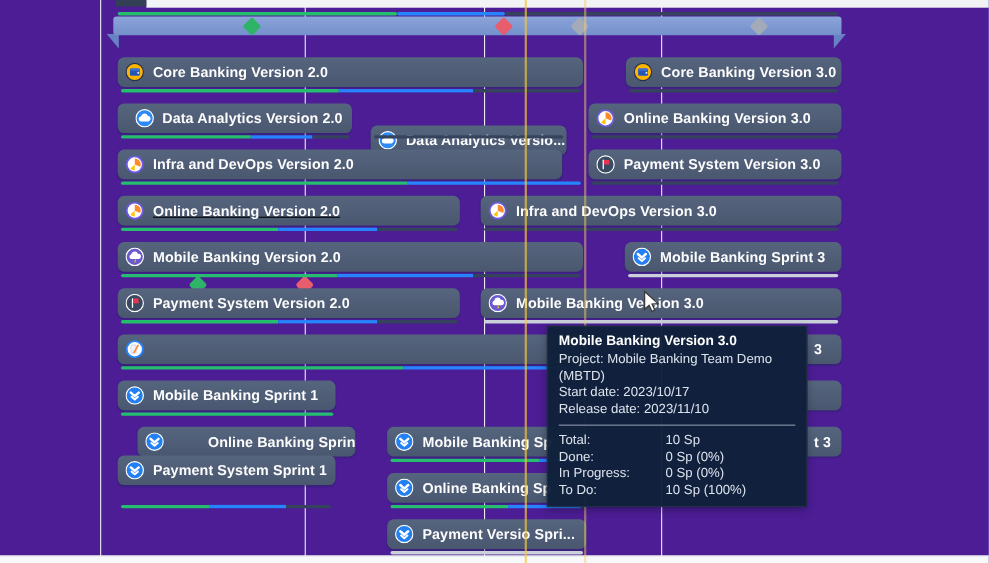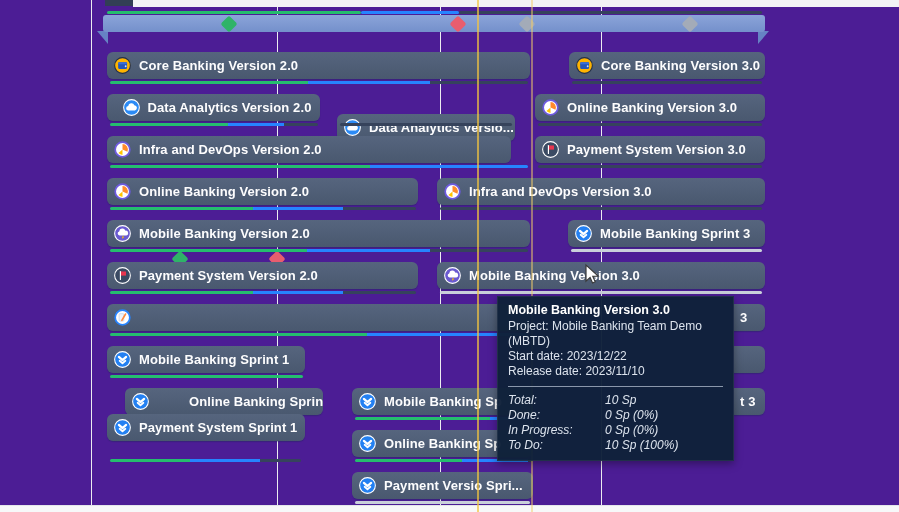--- a/index.html
+++ b/index.html
@@ -29,21 +29,21 @@
             overflow:hidden;letter-spacing:.1px;}
   .bar.fragment .lbl{margin-left:6px;}
   .ul{position:absolute;height:3px;z-index:10;}
   .ul.first{border-top-left-radius:2px;border-bottom-left-radius:2px;}
   .ul.last{border-top-right-radius:2px;border-bottom-right-radius:2px;}
   #tooltip{position:absolute;width:237px;box-sizing:border-box;background:rgba(16,33,58,.97);
            border:1px solid rgba(255,255,255,.07);box-shadow:0 3px 8px rgba(0,0,0,.35);
            color:#dce3ed;font-size:12px;line-height:15px;padding:6px 10px 7px 10px;z-index:50;}
   #tooltip .tt-title{color:#ffffff;font-weight:bold;font-size:12.5px;margin-bottom:1px;}
   #tooltip .tt-divider{border-top:1px solid #8a97ab;margin:7px 0 6px 0;}
-  #tooltip .tt-row{display:flex;font-style:italic;}
+  #tooltip .tt-row{display:flex;}
   #tooltip .tt-row .k{width:97px;flex:0 0 auto;}
   #cursor{position:absolute;z-index:100;}
 </style>
 </head>
 <body>
 
 <div id="canvas">
 
   <div id="layer-grid">
       <div class="gridline" style="left: 91px;"></div>
@@ -146,21 +146,21 @@
         <span class="icon">
           <svg viewBox="0 0 16 16">
             <circle cx="8" cy="8" r="7.4" fill="#3a4a63" stroke="#fff" stroke-width="1"></circle>
             <rect x="5.5" y="3.8" width="1.1" height="8.4" rx="0.5" fill="#fff"></rect>
             <path d="M6.6 4.2h4.7v3.9H6.6z" fill="#e8354f"></path>
           </svg>
         </span>
         <span class="lbl">Payment System Version 3.0</span>
       </div>
       <div class="ul first last" style="left: 538px; top: 165px; width: 224px; background: rgb(54, 67, 92);"></div>
-      <div class="bar" style="left: 107px; top: 178px; width: 311px;">
+      <div class="bar" style="left: 107px; top: 178px; width: 311px; text-decoration: underline;">
         <span class="icon">
           <svg viewBox="0 0 16 16">
             <circle cx="8" cy="8" r="6.9" fill="#fff" stroke="#6d5ae0" stroke-width="1.6"></circle>
             <path d="M8 8V2.9A5.1 5.1 0 0 1 12.7 10Z" fill="#ff8a2a"></path>
             <path d="M8 8L4.2 11.4A5.1 5.1 0 0 0 8 13.1Z" fill="#ffc400"></path>
           </svg>
         </span>
         <span class="lbl">Online Banking Version 2.0</span>
       </div>
       <div class="ul first" style="left: 110px; top: 207px; width: 143px; background: rgb(37, 189, 110);"></div>
@@ -318,21 +318,21 @@
       <div class="ul first last" style="left: 355px; top: 501px; width: 175px; background: rgb(201, 208, 218);"></div>
     </div>
   <div id="layer-markers">
       <div class="marker-line" style="left: 477px; width: 2px; background: rgb(243, 196, 62); opacity: 0.7;"></div>
       <div class="marker-line" style="left: 531px; width: 2px; background: rgb(243, 205, 105); opacity: 0.5;"></div>
     </div>
 
   <div id="tooltip" style="left: 497px; top: 296px; width: 237px;">
     <div class="tt-title">Mobile Banking Version 3.0</div>
     <div class="tt-line">Project: Mobile Banking Team Demo (MBTD)</div>
-    <div class="tt-line">Start date: 2023/12/22</div>
+    <div class="tt-line">Start date: 2023/10/17</div>
     <div class="tt-line">Release date: 2023/11/10</div>
     <div class="tt-divider"></div>
     <div class="tt-row">
       <span class="k">Total:</span>
       <span class="v">10 Sp</span>
     </div>
     <div class="tt-row">
       <span class="k">Done:</span>
       <span class="v">0 Sp (0%)</span>
     </div>

